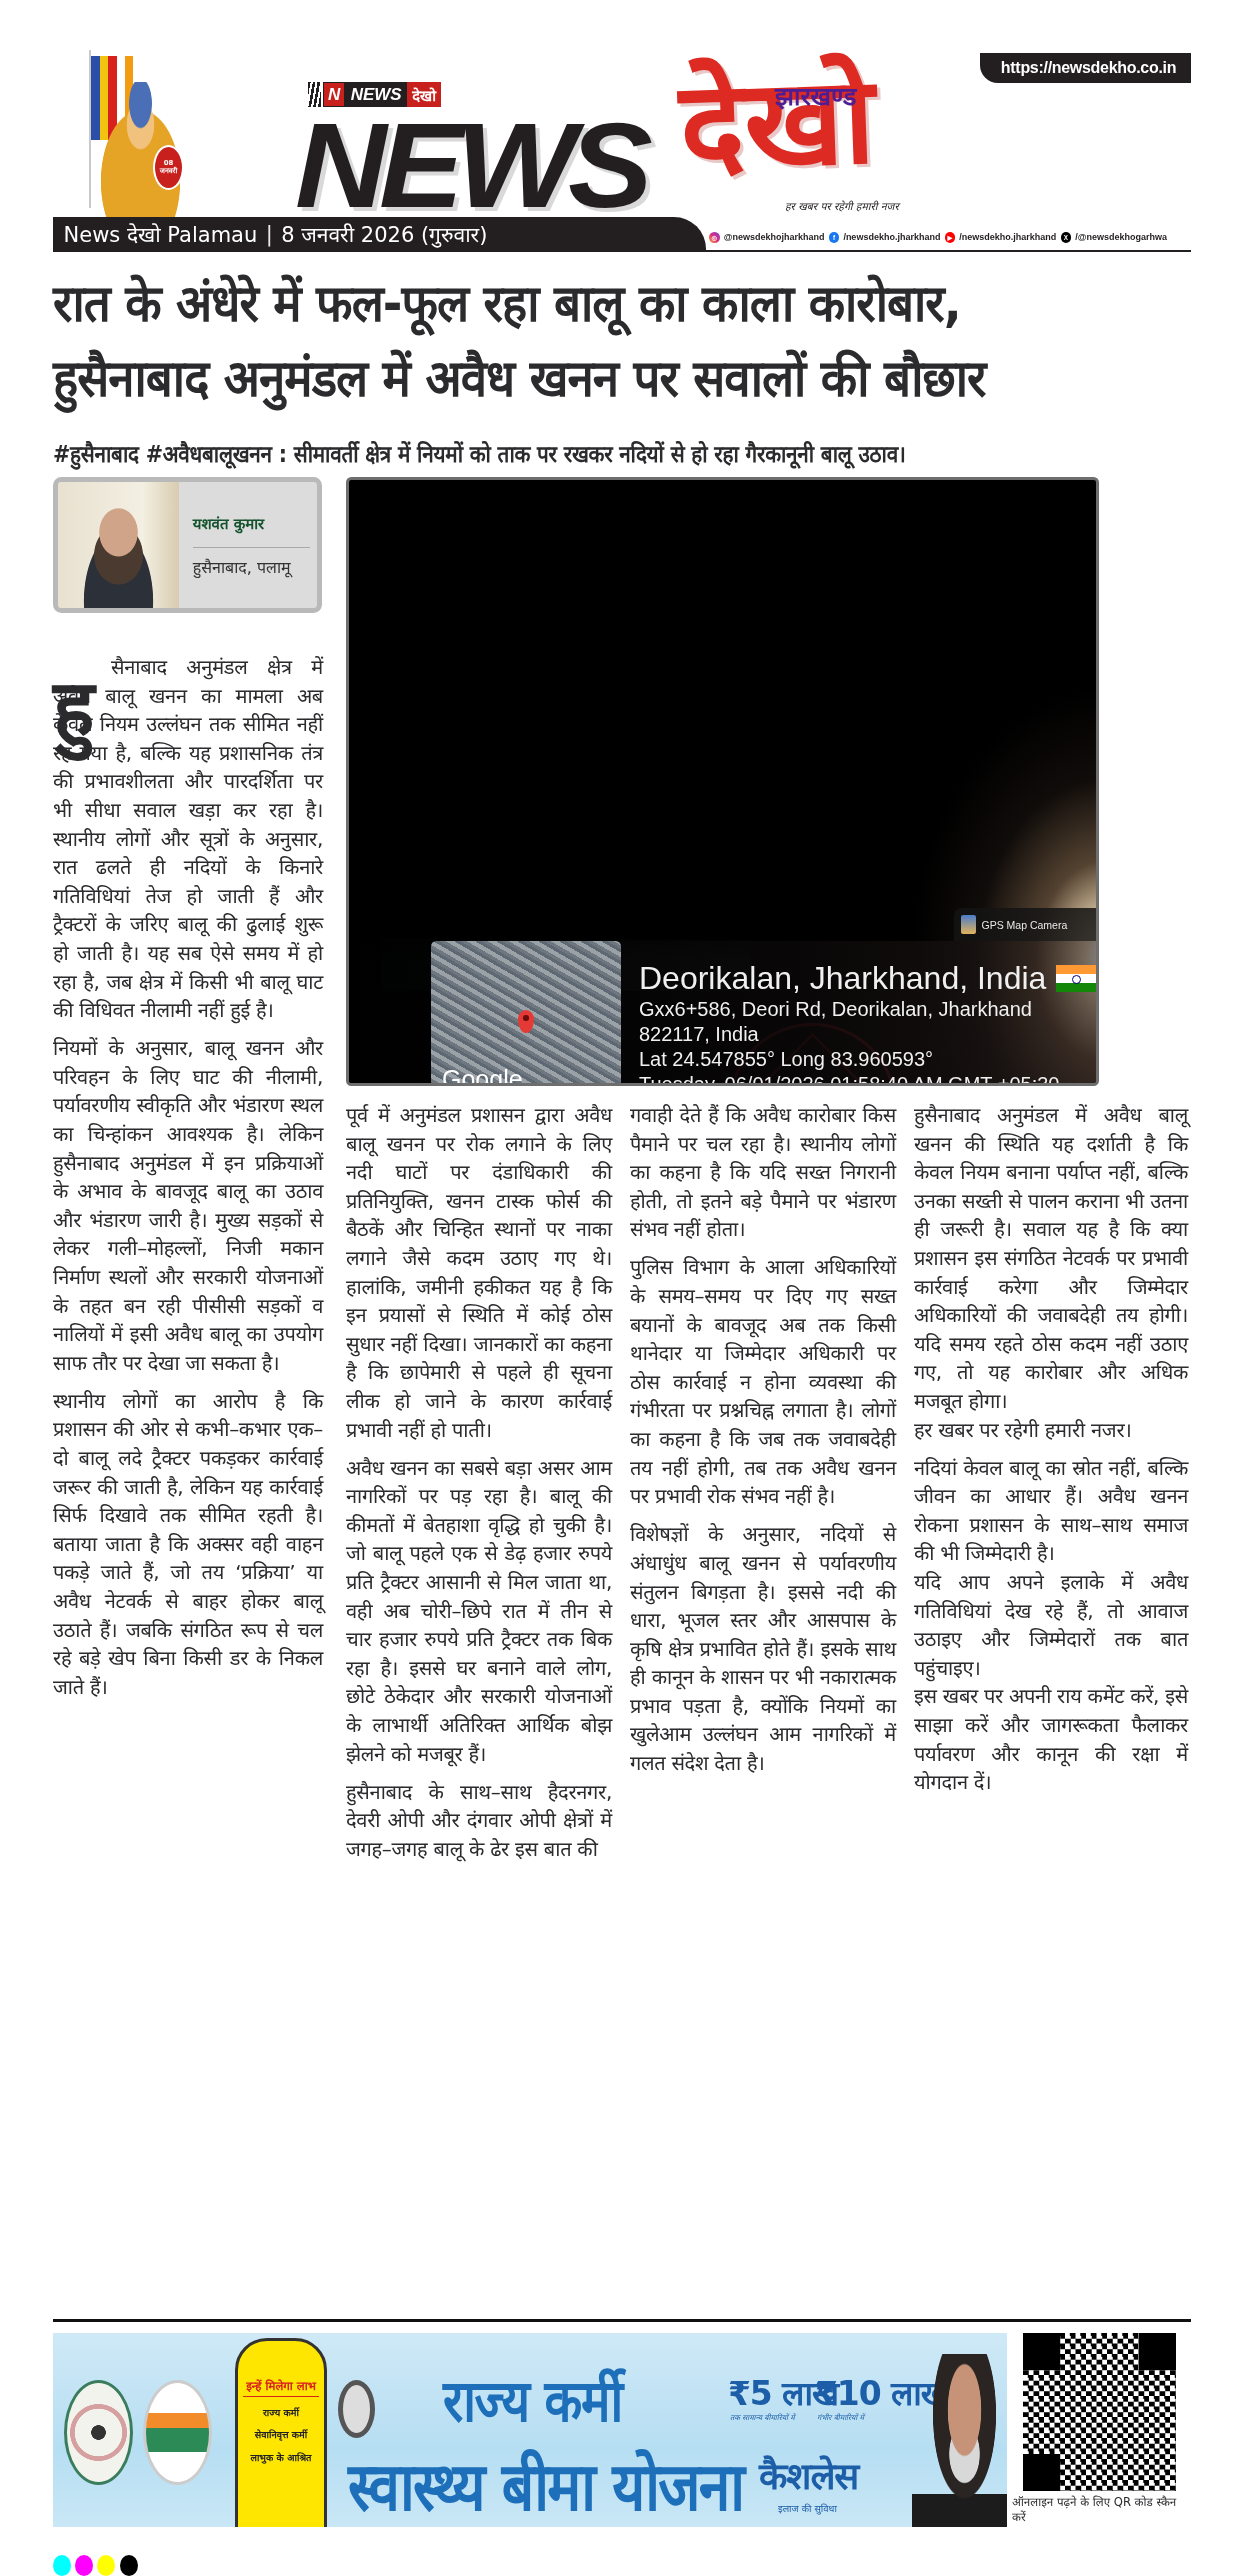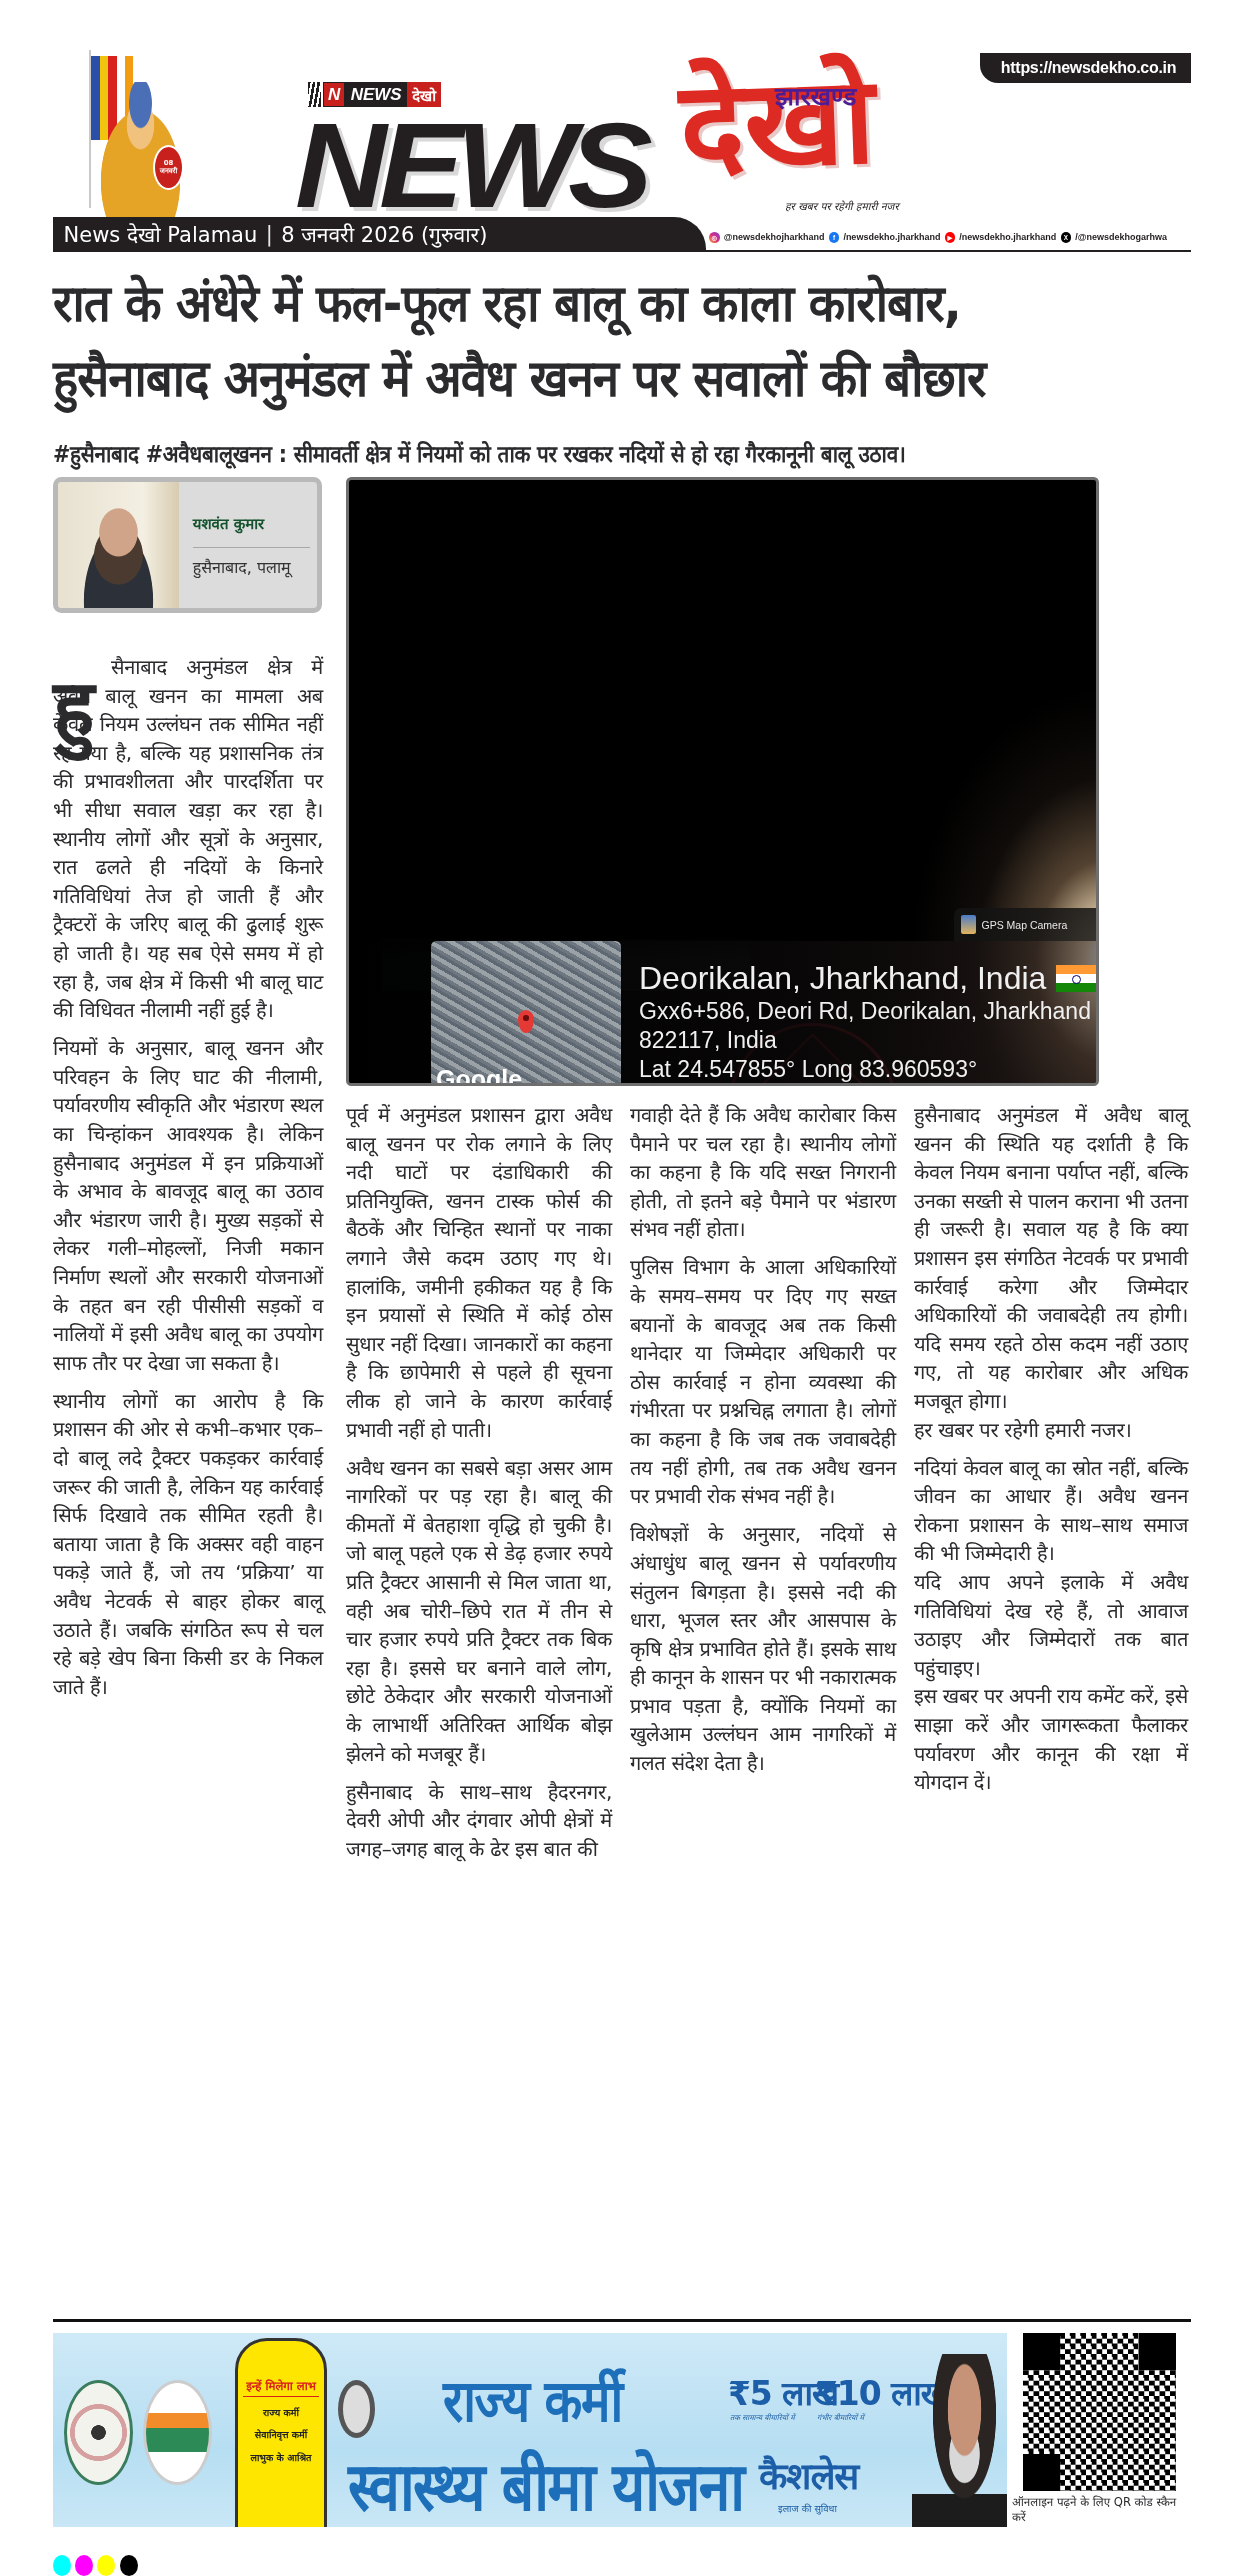--- a/index.html
+++ b/index.html
@@ -88,26 +88,26 @@
     font-family: "Liberation Sans", sans-serif; font-size: 10.5px; }
   .gps-chip .app-ic { width: 14.8px; height: 19px; background: linear-gradient(#4a7cc9, #e2b45d); border-radius: 2.1px; }
   .gps-overlay { position: absolute; left: 0; top: 461px; width: 100%; height: 148px;
     background: linear-gradient(90deg, rgba(0,0,0,0.92) 0%, rgba(10,8,8,0.85) 60%, rgba(40,30,28,0.6) 100%); }
   .map-thumb { position: absolute; left: 82px; top: 461px; width: 190px; height: 153px; border-radius: 5.3px;
     background: repeating-linear-gradient(30deg, #6e7680 0 3.2px, #9aa2a8 3.2px 7.4px, #5d6873 7.4px 10.5px),
                 linear-gradient(#7b8790, #939ba1); overflow: hidden; }
   .map-thumb .pin { position: absolute; left: 87px; top: 69px; width: 16px; height: 23px; background: #e53935;
     border-radius: 50% 50% 50% 50% / 40% 40% 60% 60%; }
   .map-thumb .pin::after { content: ""; position: absolute; left: 5.3px; top: 5.3px; width: 5.3px; height: 5.3px; background: #6b0d0d; border-radius: 50%; }
-  .map-thumb .google { position: absolute; left: 5px; bottom: 0; color: #fff; font-family: "Liberation Sans", sans-serif; font-size: 25px; font-weight: bold; }
+  .map-thumb .google { position: absolute; left: 11px; bottom: 0; color: #fff; font-family: "Liberation Sans", sans-serif; font-size: 25px; font-weight: normal; }
   .gps-text { position: absolute; left: 290px; top: 480px; color: #f0f0f0; font-family: "Liberation Sans", sans-serif; }
   .gps-text .loc { font-size: 32px; display: flex; align-items: center; gap: 9.5px; }
   .gps-text .flag { width: 40px; height: 27px; background: linear-gradient(#ff9933 0 33%, #fff 33% 66%, #138808 66%); position: relative; }
   .gps-text .flag::after { content: ""; position: absolute; left: 16px; top: 9.5px; width: 7.4px; height: 7.4px; border: 1.1px solid #000080; border-radius: 50%; }
-  .gps-text .line { font-size: 23px; line-height: 1.25; }
+  .gps-text .line { font-size: 20px; line-height: 1.25; }
 
   
   .dropcap { position: absolute; left: 53px; top: 669px; font-weight: bold; font-size: 78px; line-height: 1; color: #2b2b2e; }
   .col { position: absolute; font-family: "DejaVu Sans", sans-serif; font-size: 20px; line-height: 1.43;
     text-align: justify; color: #2b2b2e; letter-spacing: -0.3px; }
   .col p { margin-bottom: 9.5px; }
   .col p.tight { margin-bottom: 0; }
   .col1 { left: 53px; top: 653px; width: 270px; }
   .col2 { left: 346px; top: 1101px; width: 266px; }
   .col3 { left: 630px; top: 1101px; width: 266px; }

